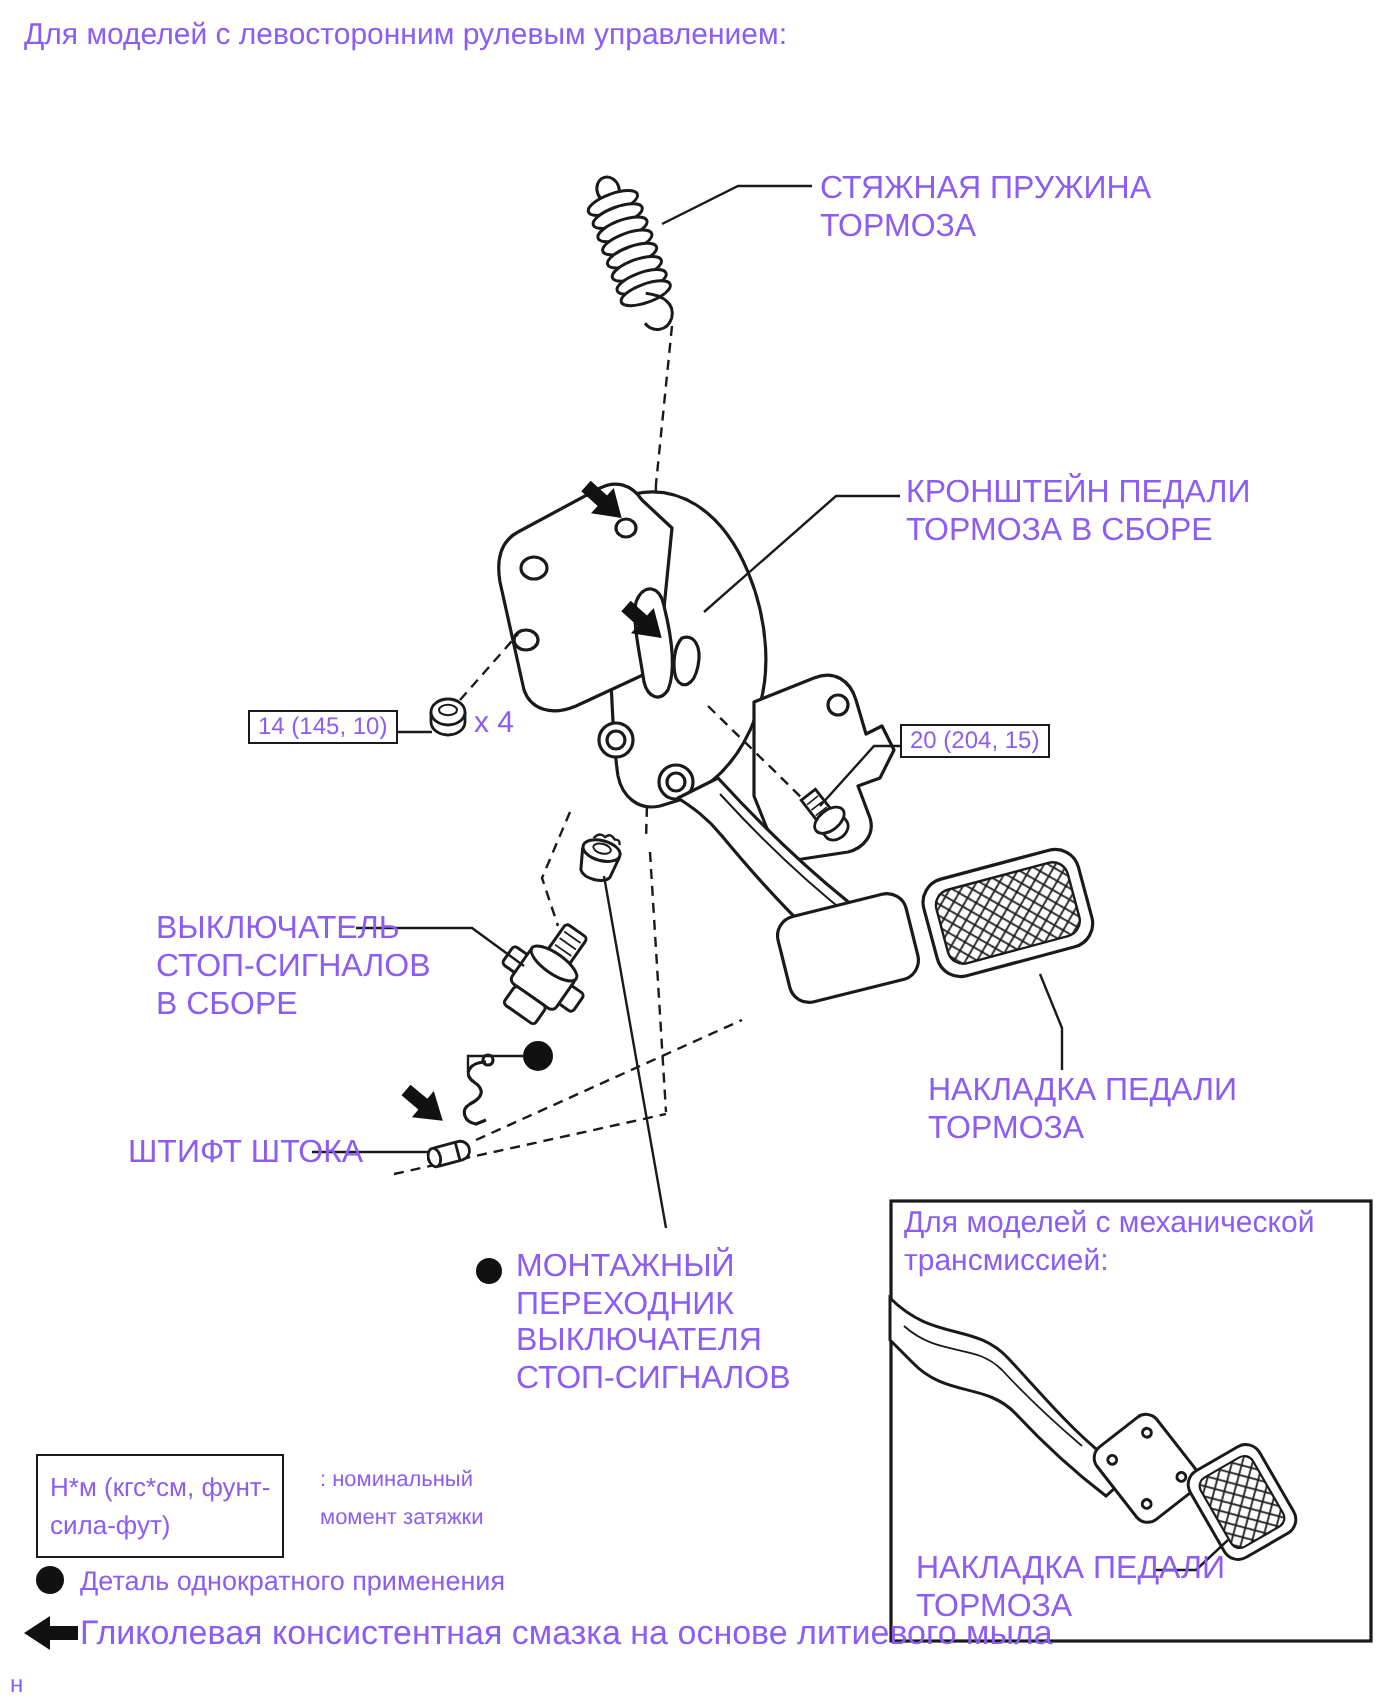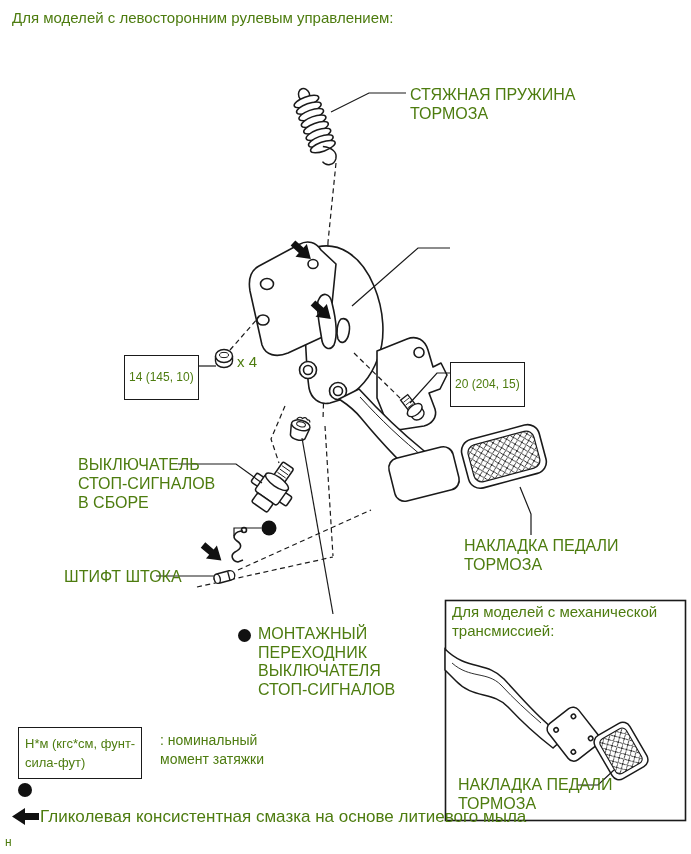--- a/index.html
+++ b/index.html
@@ -1,22 +1,22 @@
 <!DOCTYPE html>
 <html><head>
 <meta charset="utf-8">
 <style>
   html,body{margin:0;padding:0;background:#fff;}
   .stage{position:relative;width:691px;height:854px;background:#fff;overflow:hidden;
-         font-family:"Liberation Sans", sans-serif;color:#4d7c0f;}
+         font-family:"Liberation Sans", sans-serif;color:#8b5cf6;}
   .art{position:absolute;left:0;top:0;}
   .lbl{position:absolute;font-size:16px;line-height:19px;white-space:pre-line;}
   .title{position:absolute;font-size:15px;line-height:19px;white-space:pre-line;}
   .tbox{position:absolute;border:1.3px solid #1a1a1a;background:#fff;font-size:12px;
-        line-height:15px;padding:14px 4px;white-space:pre-line;}
+        line-height:15px;padding:0 4px;white-space:pre-line;}
   .legend-box{position:absolute;border:1.4px solid #1a1a1a;background:#fff;font-size:13px;
         line-height:19px;padding:6px 6px;white-space:pre-line;}
   .bullet{position:absolute;width:13px;height:13px;border-radius:50%;background:#111;}
   .arrow-glyph{position:absolute;width:27px;height:17px;}
   .footer-char{position:absolute;font-size:12px;}
 </style>
 </head>
 <body>
 
 <div class="stage">
@@ -165,20 +165,22 @@
       </g>
       <path d="M578,785 L598,785 L614,770" stroke="#1a1a1a" stroke-width="1.2" fill="none"></path>
     </g>
   </svg>
 
   <div class="title" style="left:12px;top:8px;">Для моделей с левосторонним рулевым управлением:</div>
 
   <div class="lbl" style="left:410px;top:85px;">СТЯЖНАЯ ПРУЖИНА
 ТОРМОЗА</div>
 
+  <div class="lbl" style="left:453px;top:237px;">КРОНШТЕЙН ПЕДАЛИ
+ТОРМОЗА В СБОРЕ</div>
 
   <div class="tbox" style="left:124px;top:355px;">14 (145, 10)</div>
 
   <div class="lbl" style="left:237px;top:352px;font-size:15px;">x 4</div>
 
   <div class="tbox" style="left:450px;top:362px;">20 (204, 15)</div>
 
   <div class="lbl" style="left:78px;top:455px;">ВЫКЛЮЧАТЕЛЬ
 СТОП-СИГНАЛОВ
 В СБОРЕ</div>
@@ -195,24 +197,25 @@
 ТОРМОЗА</div>
 
   <div class="title" style="left:452px;top:602px;">Для моделей с механической
 трансмиссией:</div>
 
   <div class="lbl" style="left:458px;top:775px;">НАКЛАДКА ПЕДАЛИ
 ТОРМОЗА</div>
 
   <div class="legend-box" style="left:18px;top:727px;">Н*м (кгс*см, фунт-
 сила-фут)</div>
-  <div class="lbl" style="left:160px;top:731px;font-size:14px;">: номинальный
+  <div class="lbl" style="left:160px;top:731px;font-size:11px;">: номинальный
 момент затяжки</div>
 
   <span class="bullet" style="left:18px;top:783px;width:14px;height:14px;"></span>
+  <div class="lbl" style="left:40px;top:781px;font-size:13.5px;">Деталь однократного применения</div>
 
   <span class="arrow-glyph" style="left:12px;top:808px;">
     <svg width="27" height="17" viewBox="0 0 27 17">
         <polygon points="0,8.5 13,0 13,5 27,5 27,12 13,12 13,17" fill="#111"></polygon>
       </svg>
   </span>
   <div class="lbl" style="left:40px;top:807px;font-size:17px;">Гликолевая консистентная смазка на основе литиевого мыла</div>
 
   <div class="footer-char" style="left:5px;top:835px;">н</div>
 </div>

